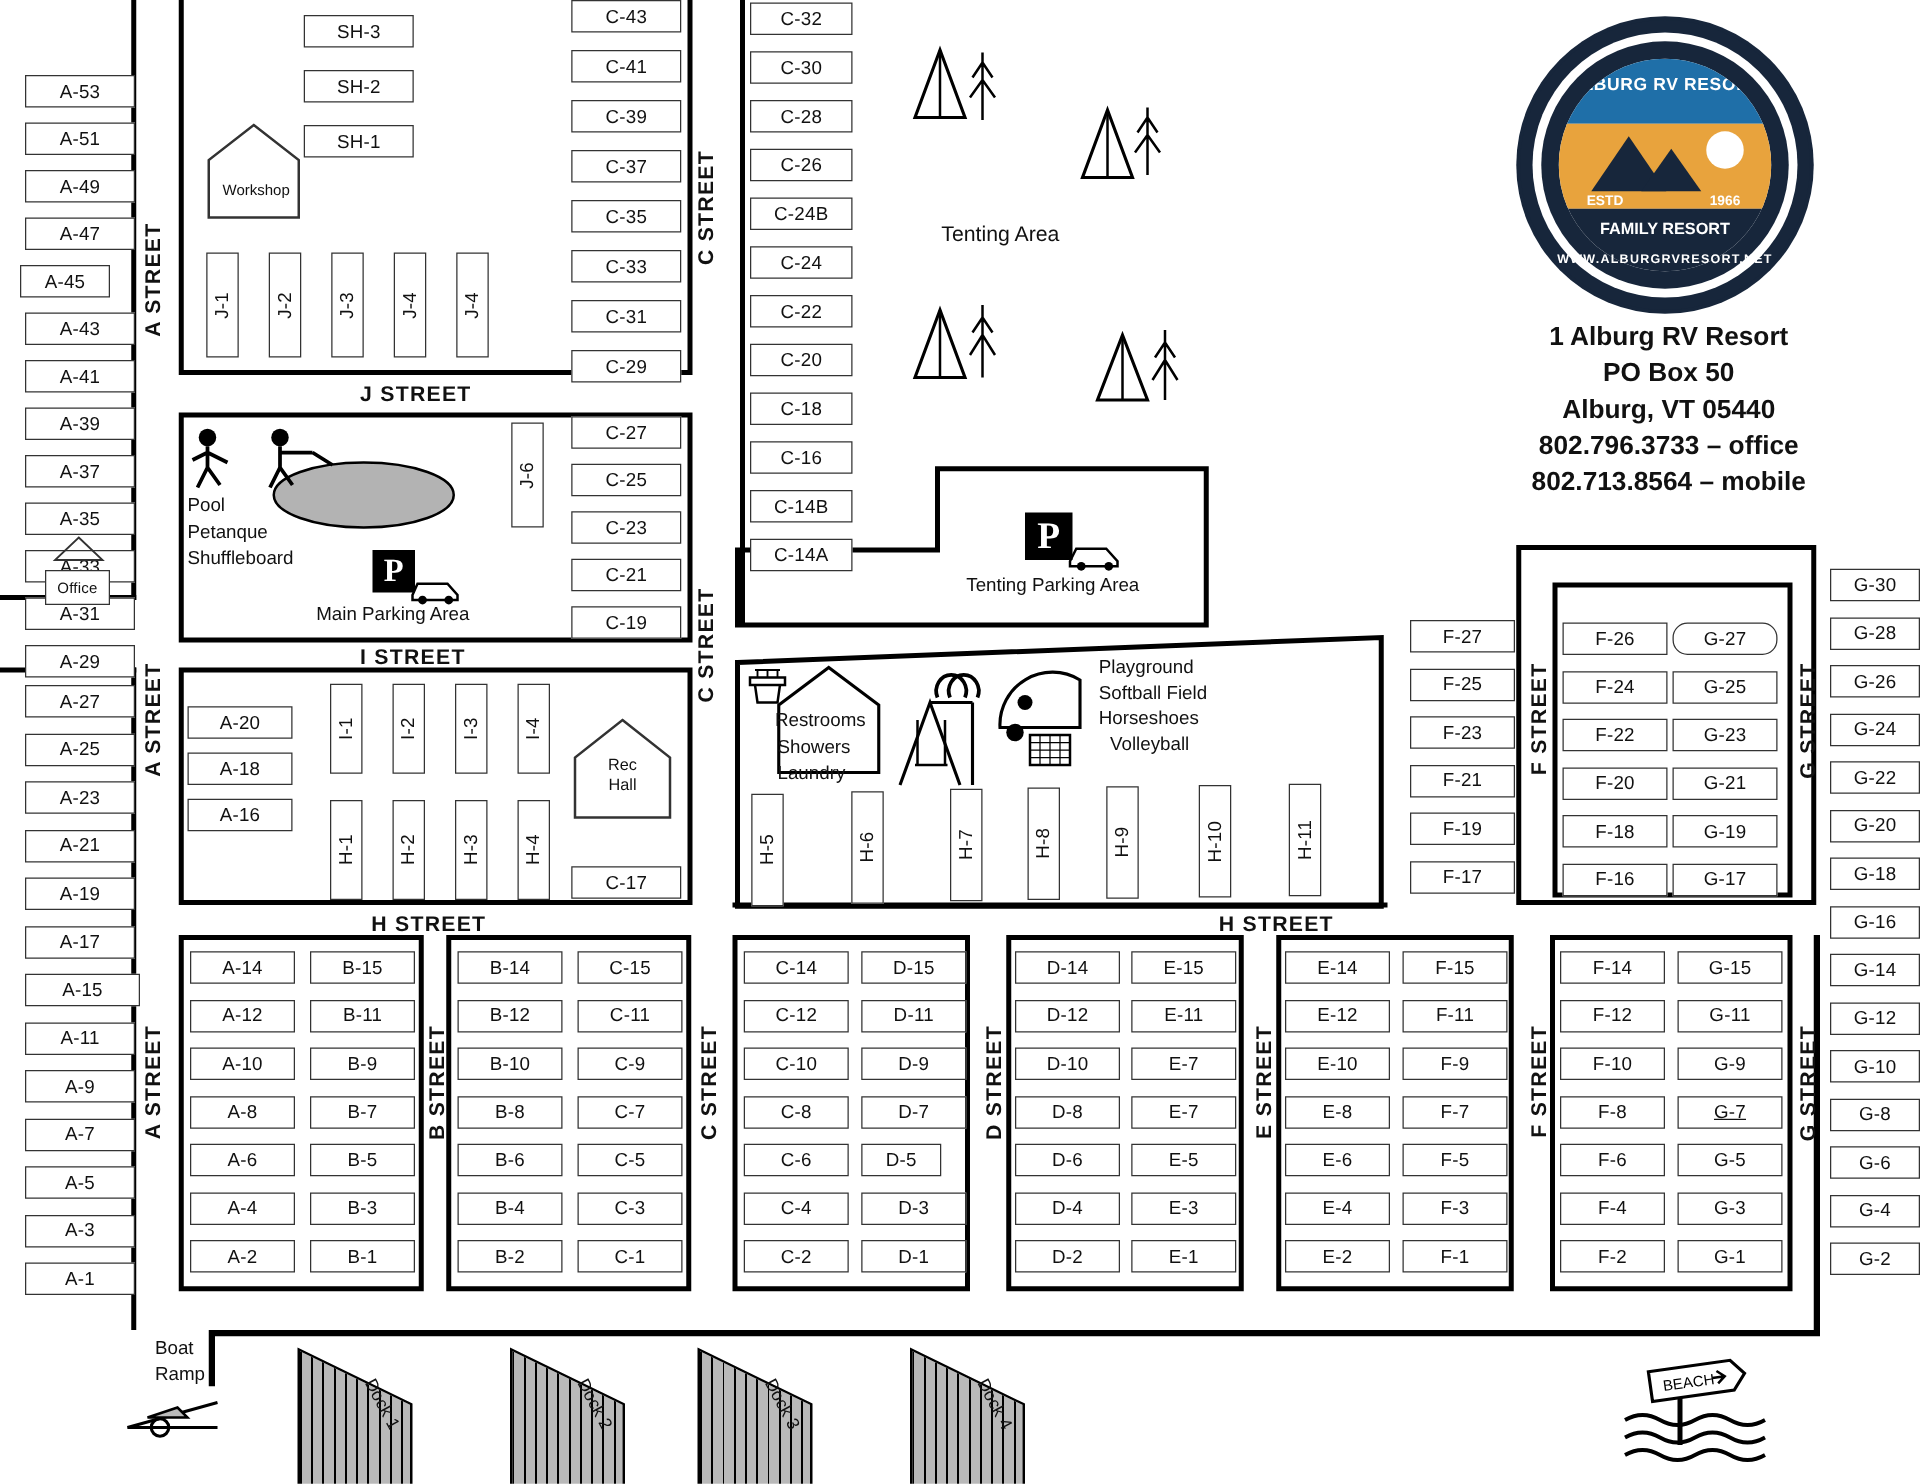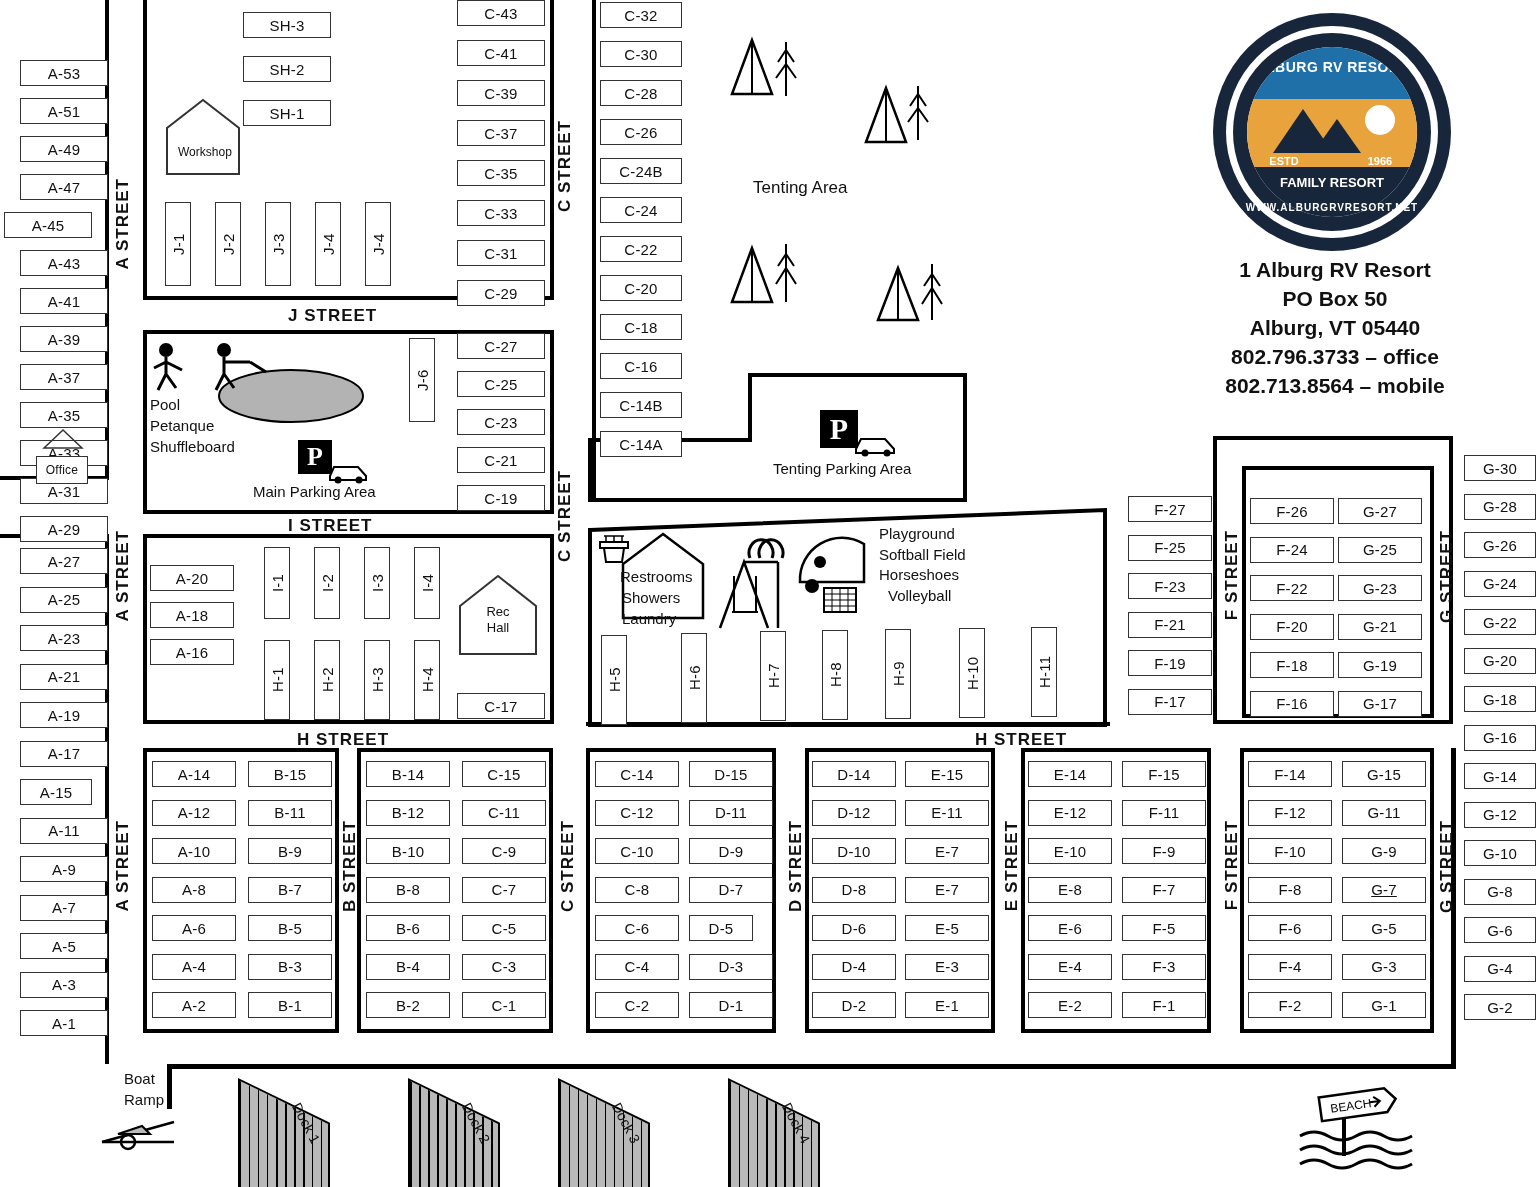--- a/index.html
+++ b/index.html
@@ -145,21 +145,21 @@
   <div class="street" style="left:297px;top:730px;">H STREET</div>
   <div class="street" style="left:975px;top:730px;">H STREET</div>
   <div class="street" style="left:288px;top:516px;">I STREET</div>
   <div class="street" style="left:288px;top:306px;">J STREET</div>
 
   <div id="col-a-west">
       <div class="site" style="left: 20px; top: 60px; width: 88px; height: 26px;">A-53</div>
       <div class="site" style="left: 20px; top: 98px; width: 88px; height: 26px;">A-51</div>
       <div class="site" style="left: 20px; top: 136px; width: 88px; height: 26px;">A-49</div>
       <div class="site" style="left: 20px; top: 174px; width: 88px; height: 26px;">A-47</div>
-      <div class="site" style="left: 4px; top: 212px; width: 88px; height: 26px;">A-45</div>
+      <div class="site" style="left: 16px; top: 212px; width: 72px; height: 26px;">A-45</div>
       <div class="site" style="left: 20px; top: 250px; width: 88px; height: 26px;">A-43</div>
       <div class="site" style="left: 20px; top: 288px; width: 88px; height: 26px;">A-41</div>
       <div class="site" style="left: 20px; top: 326px; width: 88px; height: 26px;">A-39</div>
       <div class="site" style="left: 20px; top: 364px; width: 88px; height: 26px;">A-37</div>
       <div class="site" style="left: 20px; top: 402px; width: 88px; height: 26px;">A-35</div>
       <div class="site" style="left: 20px; top: 440px; width: 88px; height: 26px;">A-33</div>
       <div class="site" style="left: 20px; top: 478px; width: 88px; height: 26px;">A-31</div>
       <div class="site" style="left: 20px; top: 516px; width: 88px; height: 26px;">A-29</div>
     </div>
 
@@ -168,21 +168,21 @@
     <polygon points="21,2 40,20 2,20" fill="none" stroke="#333" stroke-width="1.5"></polygon>
   </svg>
 
   <div id="col-a-west2">
       <div class="site" style="left: 20px; top: 548px; width: 88px; height: 26px;">A-27</div>
       <div class="site" style="left: 20px; top: 586.5px; width: 88px; height: 26px;">A-25</div>
       <div class="site" style="left: 20px; top: 625px; width: 88px; height: 26px;">A-23</div>
       <div class="site" style="left: 20px; top: 663.5px; width: 88px; height: 26px;">A-21</div>
       <div class="site" style="left: 20px; top: 702px; width: 88px; height: 26px;">A-19</div>
       <div class="site" style="left: 20px; top: 740.5px; width: 88px; height: 26px;">A-17</div>
-      <div class="site" style="left: 20px; top: 779px; width: 72px; height: 26px;">A-15</div>
+      <div class="site" style="left: 20px; top: 779px; width: 92px; height: 26px;">A-15</div>
       <div class="site" style="left: 20px; top: 817.5px; width: 88px; height: 26px;">A-11</div>
       <div class="site" style="left: 20px; top: 856px; width: 88px; height: 26px;">A-9</div>
       <div class="site" style="left: 20px; top: 894.5px; width: 88px; height: 26px;">A-7</div>
       <div class="site" style="left: 20px; top: 933px; width: 88px; height: 26px;">A-5</div>
       <div class="site" style="left: 20px; top: 971.5px; width: 88px; height: 26px;">A-3</div>
       <div class="site" style="left: 20px; top: 1010px; width: 88px; height: 26px;">A-1</div>
     </div>
 
   <div id="col-sh">
       <div class="site" style="left: 243px; top: 12px; width: 88px; height: 26px;">SH-3</div>
@@ -466,21 +466,21 @@
       <div class="site" style="left: 1128px; top: 650px; width: 84px; height: 26px;">F-19</div>
       <div class="site" style="left: 1128px; top: 688.5px; width: 84px; height: 26px;">F-17</div>
     </div>
   <div id="blk-fg-upper">
       <div class="site" style="left: 1250px; top: 498px; width: 84px; height: 26px;">F-26</div>
       <div class="site" style="left: 1250px; top: 536.5px; width: 84px; height: 26px;">F-24</div>
       <div class="site" style="left: 1250px; top: 575px; width: 84px; height: 26px;">F-22</div>
       <div class="site" style="left: 1250px; top: 613.5px; width: 84px; height: 26px;">F-20</div>
       <div class="site" style="left: 1250px; top: 652px; width: 84px; height: 26px;">F-18</div>
       <div class="site" style="left: 1250px; top: 690.5px; width: 84px; height: 26px;">F-16</div>
-      <div class="site" style="left: 1338px; top: 498px; width: 84px; height: 26px;">G-27</div>
+      <div class="site" style="left: 1338px; top: 498px; width: 84px; height: 26px; border-radius: 12px;">G-27</div>
       <div class="site" style="left: 1338px; top: 536.5px; width: 84px; height: 26px;">G-25</div>
       <div class="site" style="left: 1338px; top: 575px; width: 84px; height: 26px;">G-23</div>
       <div class="site" style="left: 1338px; top: 613.5px; width: 84px; height: 26px;">G-21</div>
       <div class="site" style="left: 1338px; top: 652px; width: 84px; height: 26px;">G-19</div>
       <div class="site" style="left: 1338px; top: 690.5px; width: 84px; height: 26px;">G-17</div>
     </div>
 
   <div id="col-g-east">
       <div class="site" style="left: 1464px; top: 455px; width: 72px; height: 26px;">G-30</div>
       <div class="site" style="left: 1464px; top: 493.5px; width: 72px; height: 26px;">G-28</div>

